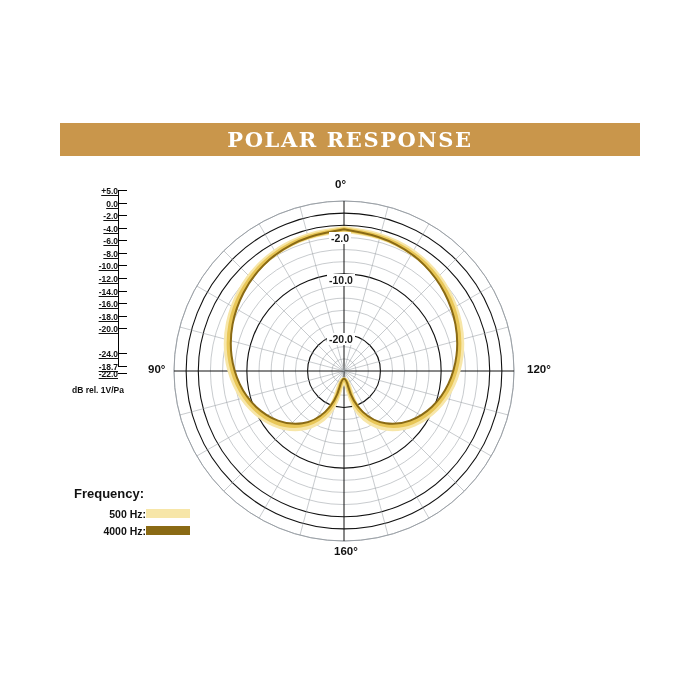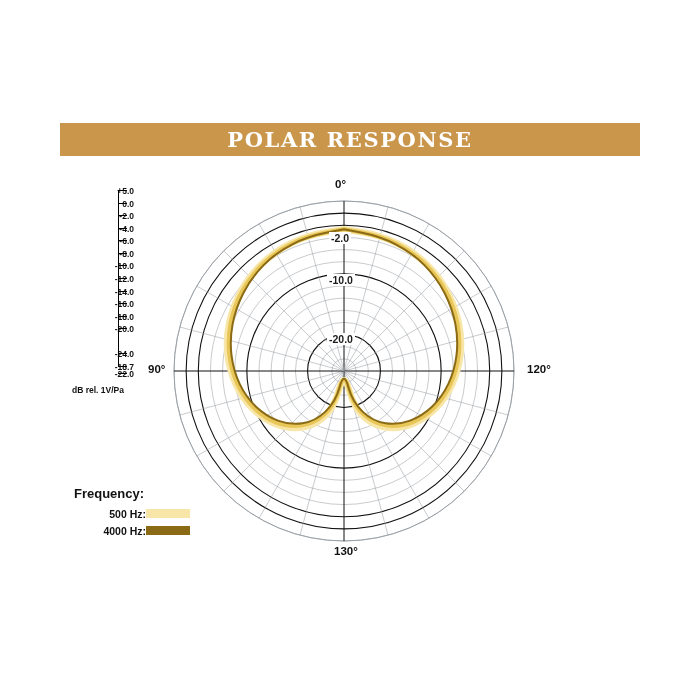--- a/index.html
+++ b/index.html
@@ -53,24 +53,25 @@
     left: 0;
     width: 80px;
     height: 10px;
     font-size: 8.5px;
     color: #111;
     font-weight: bold;
     font-family: "Liberation Sans", sans-serif;
   }
   .scale-row .lbl {
     position: absolute;
-    right: 18px;
+    right: 34px;
     top: -4px;
     text-align: left;
     white-space: nowrap;
+    text-decoration: underline;
   }
   .scale-row .tick {
     position: absolute;
     left: 46px;
     top: 0px;
     width: 9px;
     height: 1px;
     background: #000;
   }
   #scale-axis {
@@ -277,21 +278,21 @@
       <g id="curve-group">
           <path d="M 176.00 34.33 Q 176.00 34.33 194.19 37.29 Q 212.37 40.26 228.75 48.26 Q 245.13 56.26 258.05 68.65 Q 270.96 81.04 279.18 96.36 Q 287.40 111.68 290.81 128.00 Q 294.23 144.32 292.35 160.16 Q 290.47 176.00 284.14 189.64 Q 277.81 203.28 267.88 213.30 Q 257.95 223.32 245.83 228.51 Q 233.70 233.70 221.00 232.82 Q 208.30 231.95 197.28 223.13 Q 186.27 214.32 181.13 195.16 Q 176.00 176.00 170.87 195.16 Q 165.73 214.32 154.72 223.13 Q 143.70 231.95 131.00 232.82 Q 118.30 233.70 106.17 228.51 Q 94.05 223.32 84.12 213.30 Q 74.19 203.28 67.86 189.64 Q 61.53 176.00 59.65 160.16 Q 57.77 144.32 61.19 128.00 Q 64.60 111.68 72.82 96.36 Q 81.04 81.04 93.95 68.65 Q 106.87 56.26 123.25 48.26 Q 139.63 40.26 157.81 37.29 Z" fill="none" stroke="#f7e6a8" stroke-width="6.5" stroke-linejoin="round" stroke-linecap="round"></path>
           <path d="M 176.00 34.33 Q 176.00 34.33 194.11 37.57 Q 212.23 40.80 228.54 48.78 Q 244.85 56.75 257.51 69.29 Q 270.16 81.84 278.29 97.04 Q 286.42 112.25 289.50 128.51 Q 292.59 144.76 290.68 160.38 Q 288.77 176.00 282.47 189.42 Q 276.17 202.84 266.32 212.65 Q 256.48 222.47 244.29 227.28 Q 232.10 232.10 219.35 230.55 Q 206.60 229.00 195.92 219.74 Q 185.24 210.48 180.62 193.24 Q 176.00 176.00 171.38 193.24 Q 166.76 210.48 156.08 219.74 Q 145.40 229.00 132.65 230.55 Q 119.90 232.10 107.71 227.28 Q 95.52 222.47 85.68 212.65 Q 75.83 202.84 69.53 189.42 Q 63.23 176.00 61.32 160.38 Q 59.41 144.76 62.50 128.51 Q 65.58 112.25 73.71 97.04 Q 81.84 81.84 94.49 69.29 Q 107.15 56.75 123.46 48.78 Q 139.77 40.80 157.89 37.57 Z" fill="none" stroke="#e8c657" stroke-width="4" stroke-linejoin="round" stroke-linecap="round"></path>
           <path d="M 176.00 34.33 Q 176.00 34.33 194.04 37.84 Q 212.08 41.35 228.18 49.54 Q 244.28 57.73 256.62 70.38 Q 268.96 83.04 276.71 98.21 Q 284.46 113.38 287.43 129.37 Q 290.40 145.35 288.45 160.67 Q 286.50 176.00 280.24 189.13 Q 273.98 202.25 264.00 211.65 Q 254.03 221.05 242.06 225.57 Q 230.09 230.09 217.64 228.32 Q 205.18 226.55 194.77 216.87 Q 184.36 207.20 180.18 191.60 Q 176.00 176.00 171.82 191.60 Q 167.64 207.20 157.23 216.87 Q 146.82 226.55 134.36 228.32 Q 121.91 230.09 109.94 225.57 Q 97.97 221.05 88.00 211.65 Q 78.02 202.25 71.76 189.13 Q 65.50 176.00 63.55 160.67 Q 61.60 145.35 64.57 129.37 Q 67.54 113.38 75.29 98.21 Q 83.04 83.04 95.38 70.38 Q 107.72 57.73 123.82 49.54 Q 139.92 41.35 157.96 37.84 Z" fill="none" stroke="#8a6a14" stroke-width="2" stroke-linejoin="round" stroke-linecap="round"></path>
         </g>
     </svg>
   </div>
 
   <div class="deg-label" id="deg-0">0°</div>
   <div class="deg-label" id="deg-270">120°</div>
-  <div class="deg-label" id="deg-180">130°</div>
+  <div class="deg-label" id="deg-180">160°</div>
   <div class="deg-label" id="deg-90">90°</div>
 
   <div class="ring-label" id="ring-2">-2.0</div>
   <div class="ring-label" id="ring-10">-10.0</div>
   <div class="ring-label" id="ring-20">-20.0</div>
 
   <div id="legend">
     <div id="legend-title">Frequency:</div>
     <div id="legend-items">
         <div class="legend-row">

